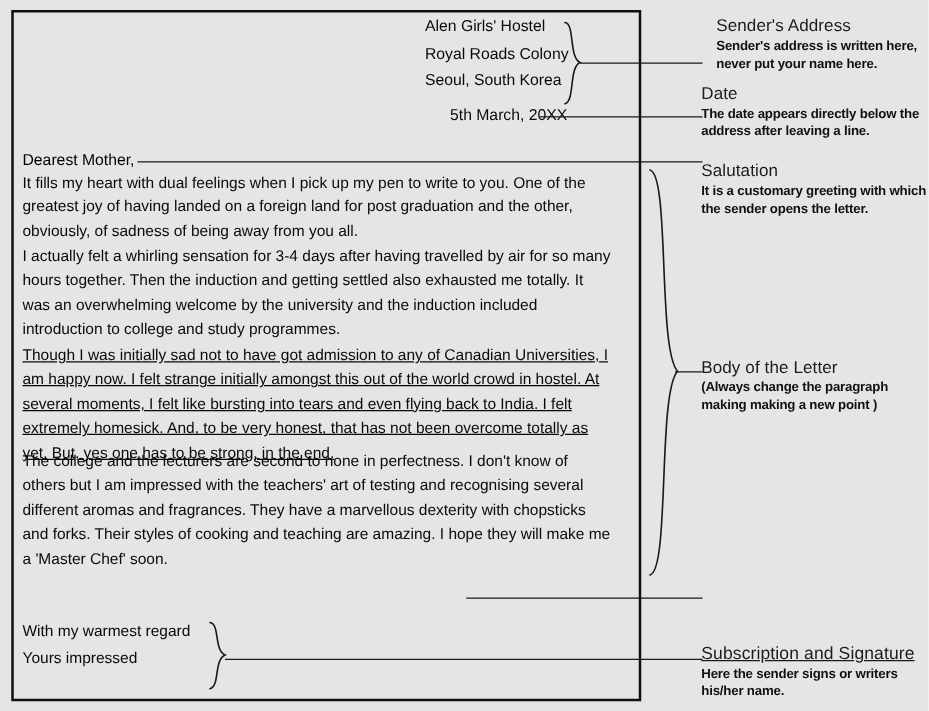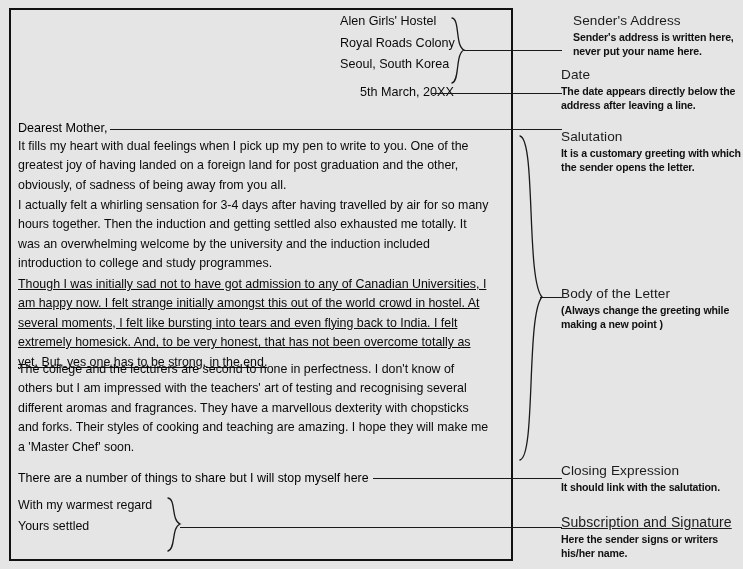--- a/index.html
+++ b/index.html
@@ -174,26 +174,25 @@
   <div class="para p1">It fills my heart with dual feelings when I pick up my pen to write to you. One of the greatest joy of having landed on a foreign land for post graduation and the other, obviously, of sadness of being away from you all.</div>
   <div class="para p2">I actually felt a whirling sensation for 3-4 days after having travelled by air for so many hours together. Then the induction and getting settled also exhausted me totally. It was an overwhelming welcome by the university and the induction included introduction to college and study programmes.</div>
   <div class="para p3">Though I was initially sad not to have got admission to any of Canadian Universities, I am happy now. I felt strange initially amongst this out of the world crowd in hostel. At several moments, I felt like bursting into tears and even flying back to India. I felt extremely homesick. And, to be very honest, that has not been overcome totally as yet. But, yes one has to be strong, in the end.</div>
   <div class="para p4">The college and the lecturers are second to none in perfectness. I don't know of others but I am impressed with the teachers' art of testing and recognising several different aromas and fragrances. They have a marvellous dexterity with chopsticks and forks. Their styles of cooking and teaching are amazing. I hope they will make me a 'Master Chef' soon.</div>
 
   <svg class="brace" style="left:516px; top:134px;" width="34" height="328" viewBox="0 0 34 328">
     <path d="M4,2 C20,6 10,145 26,163 C10,181 20,322 4,326"></path>
   </svg>
   <div class="leader" style="left:540px; top:297px; width:22px;"></div>
 
-  <div class="closing-line">There are a number of things to share but I will stop myself here</div>
   <div class="leader" style="left:373px; top:478px; width:189px;"></div>
 
   <div class="sign-block">
     <div class="sign-line">With my warmest regard</div>
-    <div class="sign-line">Yours settled</div>
+    <div class="sign-line">Yours impressed</div>
   </div>
 
   <svg class="brace" style="left:165px; top:496px;" width="26" height="58" viewBox="0 0 26 58">
     <path d="M3,2 C11,3 6,24 15,28 C6,32 11,53 3,55"></path>
   </svg>
   <div class="leader" style="left:180px; top:527px; width:382px;"></div>
 
   <div class="annot a-sender">
     <div class="annot-title">Sender's Address</div>
     <div class="annot-desc">Sender's address is written here, never put your name here.</div>
@@ -204,26 +203,22 @@
     <div class="annot-desc">The date appears directly below the address after leaving a line.</div>
   </div>
 
   <div class="annot a-saluta">
     <div class="annot-title">Salutation</div>
     <div class="annot-desc">It is a customary greeting with which the sender opens the letter.</div>
   </div>
 
   <div class="annot a-body">
     <div class="annot-title">Body of the Letter</div>
-    <div class="annot-desc">(Always change the greeting while making a new point )</div>
-  </div>
-
-  <div class="annot a-closing">
-    <div class="annot-title">Closing Expression</div>
-    <div class="annot-desc">It should link with the salutation.</div>
-  </div>
+    <div class="annot-desc">(Always change the paragraph making making a new point )</div>
+  </div>
+
 
   <div class="annot a-subscr">
     <div class="annot-title">Subscription and Signature</div>
     <div class="annot-desc">Here the sender signs or writers his/her name.</div>
   </div>
 
 </div>
 
 </body></html>

